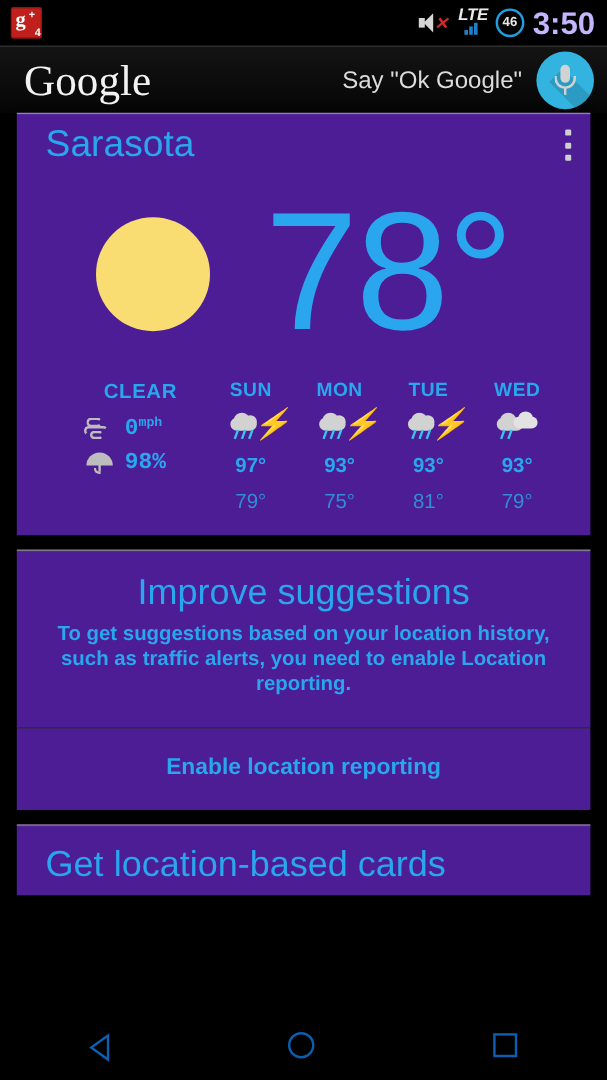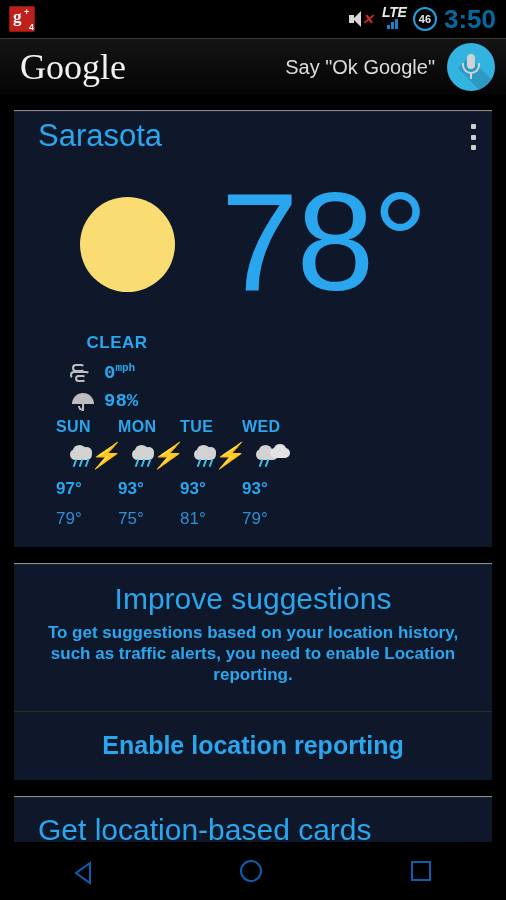--- a/index.html
+++ b/index.html
@@ -65,21 +65,21 @@
   .lte-bars i:nth-child(1){ left:0px;  height:4px; }
   .lte-bars i:nth-child(2){ left:4px;  height:7px; }
   .lte-bars i:nth-child(3){ left:8px;  height:10px; }
   
   .ic-batt{
     width:24px; height:24px; border-radius:50%;
     border:2px solid #1f9fe0; color:#e8e8e8;
     font-size:11px; font-weight:bold; line-height:20px; text-align:center;
   }
   .clock{
-    color:#0369a1; font-size:26px; font-weight:bold; letter-spacing:0px;
+    color:#c4b5fd; font-size:26px; font-weight:bold; letter-spacing:0px;
     line-height:26px;
   }
 
   
   .searchbar{
     position:absolute; top:38px; left:0; width:506px; height:56px;
     background:linear-gradient(#141414,#050505);
     border-top:1px solid #3a3a3a;
     display:flex; align-items:center;
   }
@@ -108,22 +108,22 @@
     border:2px solid #cfd3d4; border-top:none;
     border-radius:0 0 10px 10px;
   }
   .mic-stem{
     position:absolute; left:23px; top:30px; width:2px; height:6px; background:#cfd3d4;
   }
 
   
   .cards{ position:absolute; top:94px; left:0; width:506px; height:806px; }
   .card{
-    position:relative; margin:16px 14px 12px 14px;
-    background:#0f172a;
+    position:relative; margin:0 14px 12px 14px;
+    background:#4c1d95;
     border-top:1px solid #8c8c8c;
     box-shadow:0 2px 5px rgba(0,0,0,0.8);
   }
   .card::after{
     content:""; position:absolute; left:0; right:0; top:0; height:1px;
     background:rgba(255,255,255,0.05);
   }
 
   
   .wcard{ padding:8px 0 18px 0; }
@@ -146,21 +146,21 @@
   .sun{
     width:95px; height:95px; border-radius:50%; background:#f9dd72;
     margin-right:46px; margin-top:4px;
   }
   .bigtemp{
     color:#2aa6ef; font-size:140px; line-height:130px; font-weight:200;
     letter-spacing:-2px;
   }
 
   .wdetails{
-    display:flex; margin-top:16px; padding:0 30px 0 42px; align-items:flex-start;flex-direction:column;
+    display:flex; margin-top:16px; padding:0 30px 0 42px; align-items:flex-start;
   }
   .cur{ width:122px; }
   .cur .cond{
     color:#2aa6ef; font-size:17px; font-weight:bold; letter-spacing:0.5px;
     text-align:center; margin-bottom:9px;
   }
   .cur .row{
     display:flex; align-items:center; margin-bottom:6px; padding-left:14px;
   }
   .cur .row .val{
@@ -187,21 +187,21 @@
   .umb-stem{
     position:absolute; left:12px; top:11px; width:2px; height:6px; background:#bdbdbd;
   }
   .umb-hook{
     position:absolute; left:8px; top:14px; width:6px; height:5px;
     border:2px solid #bdbdbd; border-top:none; border-right:none;
     border-radius:0 0 0 6px;
   }
 
   .forecast{ display:flex; flex:1; justify-content:space-between; }
-  .day{ width:62px; text-align:left; }
+  .day{ width:62px; text-align:center; }
   .day .dname{
     color:#2aa6ef; font-size:16px; font-weight:bold; letter-spacing:0.4px;
     margin-bottom:7px;
   }
   .day .dicon{ height:28px; display:flex; justify-content:center; align-items:center; }
   .day .dhi{ color:#2aa6ef; font-size:17px; font-weight:bold; margin-top:8px; }
   .day .dlo{ color:#2f8fd0; font-size:17px; font-weight:normal; margin-top:10px; }
 
   
   .wx{ position:relative; width:38px; height:28px; }
@@ -231,26 +231,26 @@
   .scard h2{
     color:#2aa6ef; font-size:30px; font-weight:300; line-height:34px;
     padding:0 24px; margin-bottom:6px;
   }
   .scard p{
     color:#2aa6ef; font-size:17px; font-weight:bold; line-height:21px;
     padding:0 24px 26px 24px;
   }
   .sdiv{ height:1px; background:#2b2b2b; }
   .saction{
-    color:#2aa6ef; font-size:25px; font-weight:bold; line-height:22px;
+    color:#2aa6ef; font-size:19px; font-weight:bold; line-height:22px;
     padding:22px 24px 24px 24px;
   }
 
   
-  .pcard{ padding:16px 0 0 0; height:78px; overflow:hidden; }
+  .pcard{ padding:16px 0 0 0; height:59px; overflow:hidden; }
   .pcard h2{
     color:#2aa6ef; font-size:30px; font-weight:300; line-height:34px;
     padding:0 24px;
   }
 
   
   .navbar{
     position:absolute; bottom:0; left:0; width:506px; height:58px;
     background:#000; display:flex; align-items:center; justify-content:space-around;
   }

